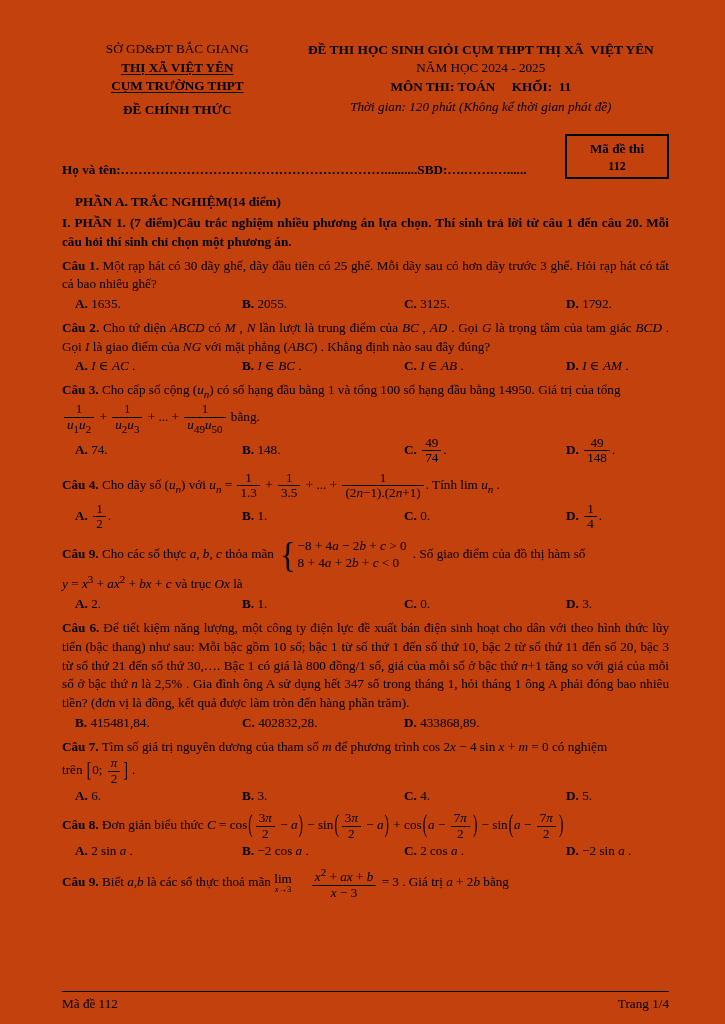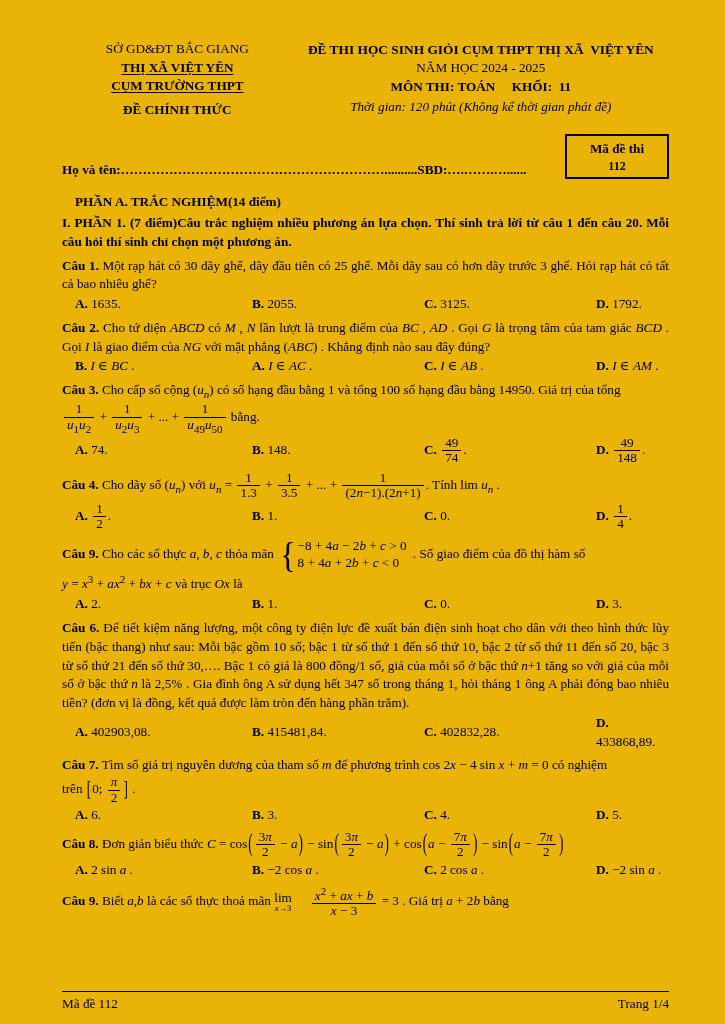--- a/index.html
+++ b/index.html
@@ -1,17 +1,17 @@
 <!DOCTYPE html>
 <html><head>
 <meta charset="utf-8">
 <style>
   html,body{margin:0;padding:0;background:#e8e8e8;}
   .page{
-    width:725px;height:1024px;margin:0 auto;background:#eab308;color:#000;
+    width:725px;height:1024px;margin:0 auto;background:#c2410c;color:#000;
     box-sizing:border-box;padding:40px 56px 10px 62px;
     font-family:"Liberation Serif","DejaVu Serif",serif;
     font-size:13.2px;line-height:1.42;
     display:flex;flex-direction:column;overflow:hidden;position:relative;
   }
   
   .hdr{display:grid;grid-template-columns:38% 62%;}
   .hdr-left{text-align:center;}
   .hdr-right{text-align:center;}
   .h-dept{font-weight:normal;}
@@ -27,21 +27,21 @@
   .name-text{font-weight:bold;flex:1;white-space:nowrap;overflow:hidden;}
   .code-box{border:2px solid #000;text-align:center;min-width:88px;padding:3px 6px 2px;line-height:1.45;}
   .code-box .cb-title{font-weight:bold;}
   .code-box .cb-code{font-weight:bold;font-size:12px;}
   
   .sec-title{font-weight:bold;margin-top:14px;padding-left:13px;}
   .sec-intro{font-weight:bold;text-align:justify;margin-top:2px;}
   
   .q{margin-top:5px;}
   .stem{text-align:justify;}
-  .opts{display:grid;grid-template-columns:167px 162px 162px 1fr;padding-left:13px;margin-top:1px;align-items:center;gap:10px;}
+  .opts{display:grid;grid-template-columns:167px 162px 162px 1fr;padding-left:13px;margin-top:1px;align-items:center;}
   .opt b{font-weight:bold;}
   
   .f{display:inline-block;text-align:center;vertical-align:middle;margin:0 2px;line-height:1.1;}
   .f>span{display:block;padding:0 3px;}
   .f>span+span{border-top:1px solid #000;}
   .cases{display:inline-flex;align-items:center;vertical-align:middle;margin:0 3px;}
   .cases .br{display:inline-block;font-size:32px;font-weight:300;line-height:.9;transform:scaleY(1.15);margin-right:2px;}
   .cases .rw{display:inline-block;text-align:left;line-height:1.35;}
   .cases .rw span{display:block;}
   .lim{display:inline-block;text-align:center;vertical-align:middle;line-height:1;margin-right:18px;}
@@ -90,22 +90,22 @@
           <span class="opt"><b>A.</b> 1635.</span>
           <span class="opt"><b>B.</b> 2055.</span>
           <span class="opt"><b>C.</b> 3125.</span>
           <span class="opt"><b>D.</b> 1792.</span>
         </div>
   </div>
 
   <div class="q">
     <div class="stem"><b>Câu 2.</b> Cho tứ diện <i>ABCD</i> có <i>M</i> , <i>N</i> lần lượt là trung điểm của <i>BC</i> , <i>AD</i> . Gọi <i>G</i> là trọng tâm của tam giác <i>BCD</i> . Gọi <i>I</i> là giao điểm của <i>NG</i> với mặt phẳng (<i>ABC</i>) . Khẳng định nào sau đây đúng?</div>
     <div class="opts">
+          <span class="opt"><b>A.</b> <i>I</i> ∈ <i>AC</i> .</span>
           <span class="opt"><b>B.</b> <i>I</i> ∈ <i>BC</i> .</span>
-          <span class="opt"><b>A.</b> <i>I</i> ∈ <i>AC</i> .</span>
           <span class="opt"><b>C.</b> <i>I</i> ∈ <i>AB</i> .</span>
           <span class="opt"><b>D.</b> <i>I</i> ∈ <i>AM</i> .</span>
         </div>
   </div>
 
   <div class="q">
     <div class="stem"><b>Câu 3.</b> Cho cấp số cộng (<i>u<sub>n</sub></i>) có số hạng đầu bằng 1 và tổng 100 số hạng đầu bằng 14950. Giá trị của tổng<br><span class="f"><span>1</span><span><i>u</i><sub>1</sub><i>u</i><sub>2</sub></span></span> + <span class="f"><span>1</span><span><i>u</i><sub>2</sub><i>u</i><sub>3</sub></span></span> + ... + <span class="f"><span>1</span><span><i>u</i><sub>49</sub><i>u</i><sub>50</sub></span></span> bằng.</div>
     <div class="opts">
           <span class="opt"><b>A.</b> 74.</span>
           <span class="opt"><b>B.</b> 148.</span>
@@ -136,21 +136,20 @@
           <span class="opt"><b>A.</b> 2.</span>
           <span class="opt"><b>B.</b> 1.</span>
           <span class="opt"><b>C.</b> 0.</span>
           <span class="opt"><b>D.</b> 3.</span>
         </div>
   </div>
 
   <div class="q">
     <div class="stem"><b>Câu 6.</b> Để tiết kiệm năng lượng, một công ty điện lực đề xuất bán điện sinh hoạt cho dân với theo hình thức lũy tiến (bậc thang) như sau: Mỗi bậc gồm 10 số; bậc 1 từ số thứ 1 đến số thứ 10, bậc 2 từ số thứ 11 đến số 20, bậc 3 từ số thứ 21 đến số thứ 30,…. Bậc 1 có giá là 800 đồng/1 số, giá của mỗi số ở bậc thứ <i>n</i>+1 tăng so với giá của mỗi số ở bậc thứ <i>n</i> là 2,5% . Gia đình ông A sử dụng hết 347 số trong tháng 1, hỏi tháng 1 ông A phải đóng bao nhiêu tiền? (đơn vị là đồng, kết quả được làm tròn đến hàng phần trăm).</div>
     <div class="opts">
-          <span class="opt"><b>A.</b> 402903,08.</span>
           <span class="opt"><b>B.</b> 415481,84.</span>
           <span class="opt"><b>C.</b> 402832,28.</span>
           <span class="opt"><b>D.</b> 433868,89.</span>
         </div>
   </div>
 
   <div class="q">
     <div class="stem"><b>Câu 7.</b> Tìm số giá trị nguyên dương của tham số <i>m</i> để phương trình cos 2<i>x</i> − 4 sin <i>x</i> + <i>m</i> = 0 có nghiệm<br>trên <span class="bb">[</span>0; <span class="f"><span><i>π</i></span><span>2</span></span><span class="bb">]</span> .</div>
     <div class="opts">
           <span class="opt"><b>A.</b> 6.</span>

